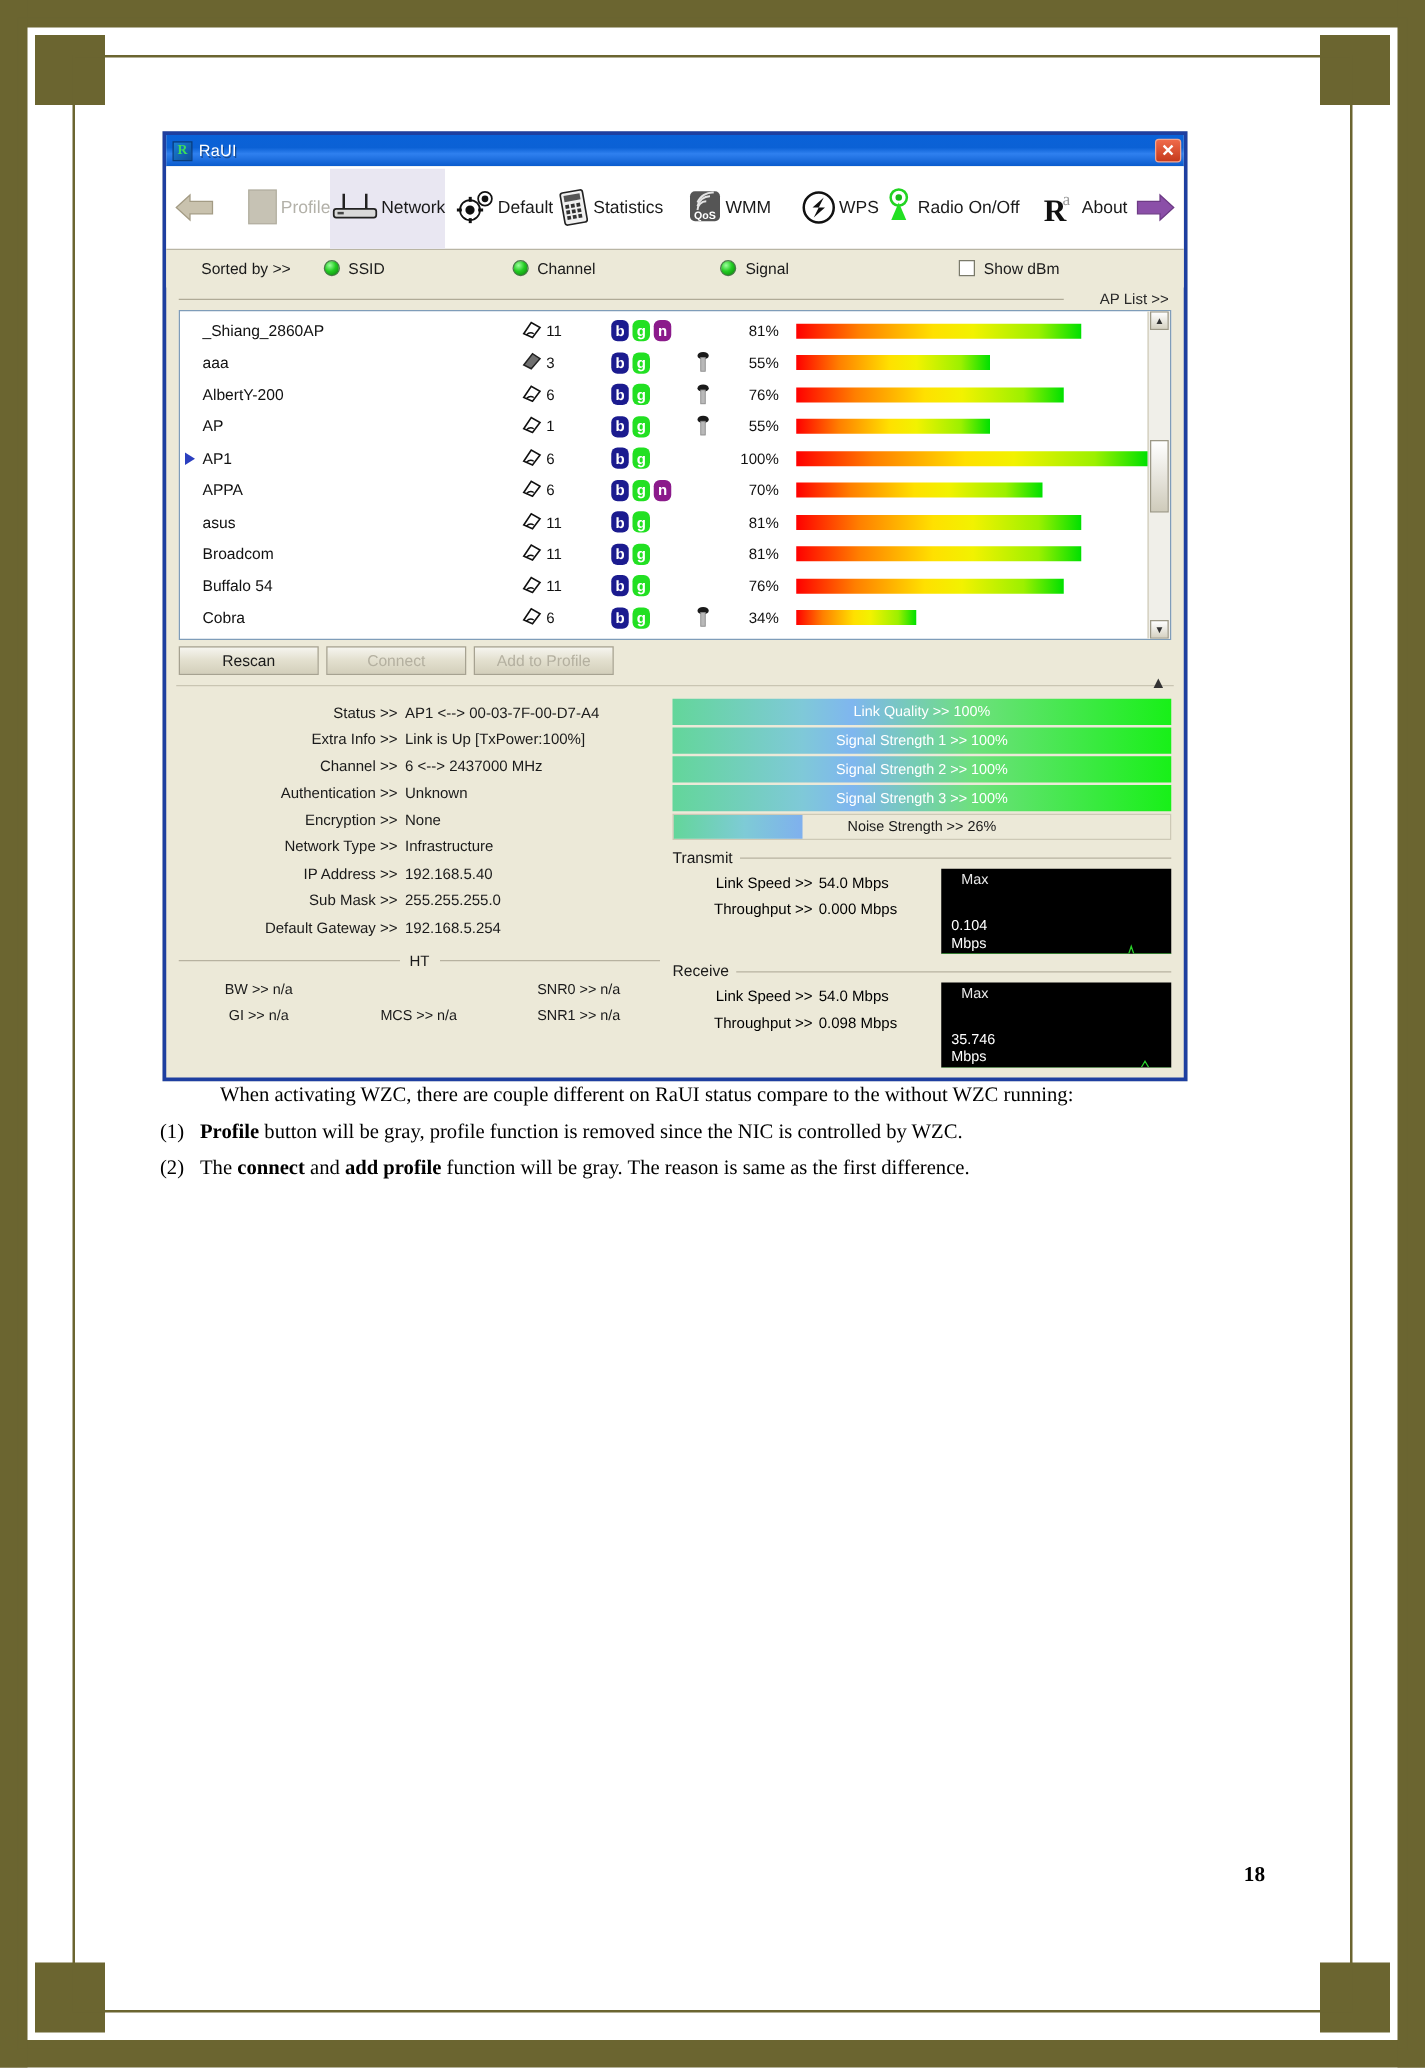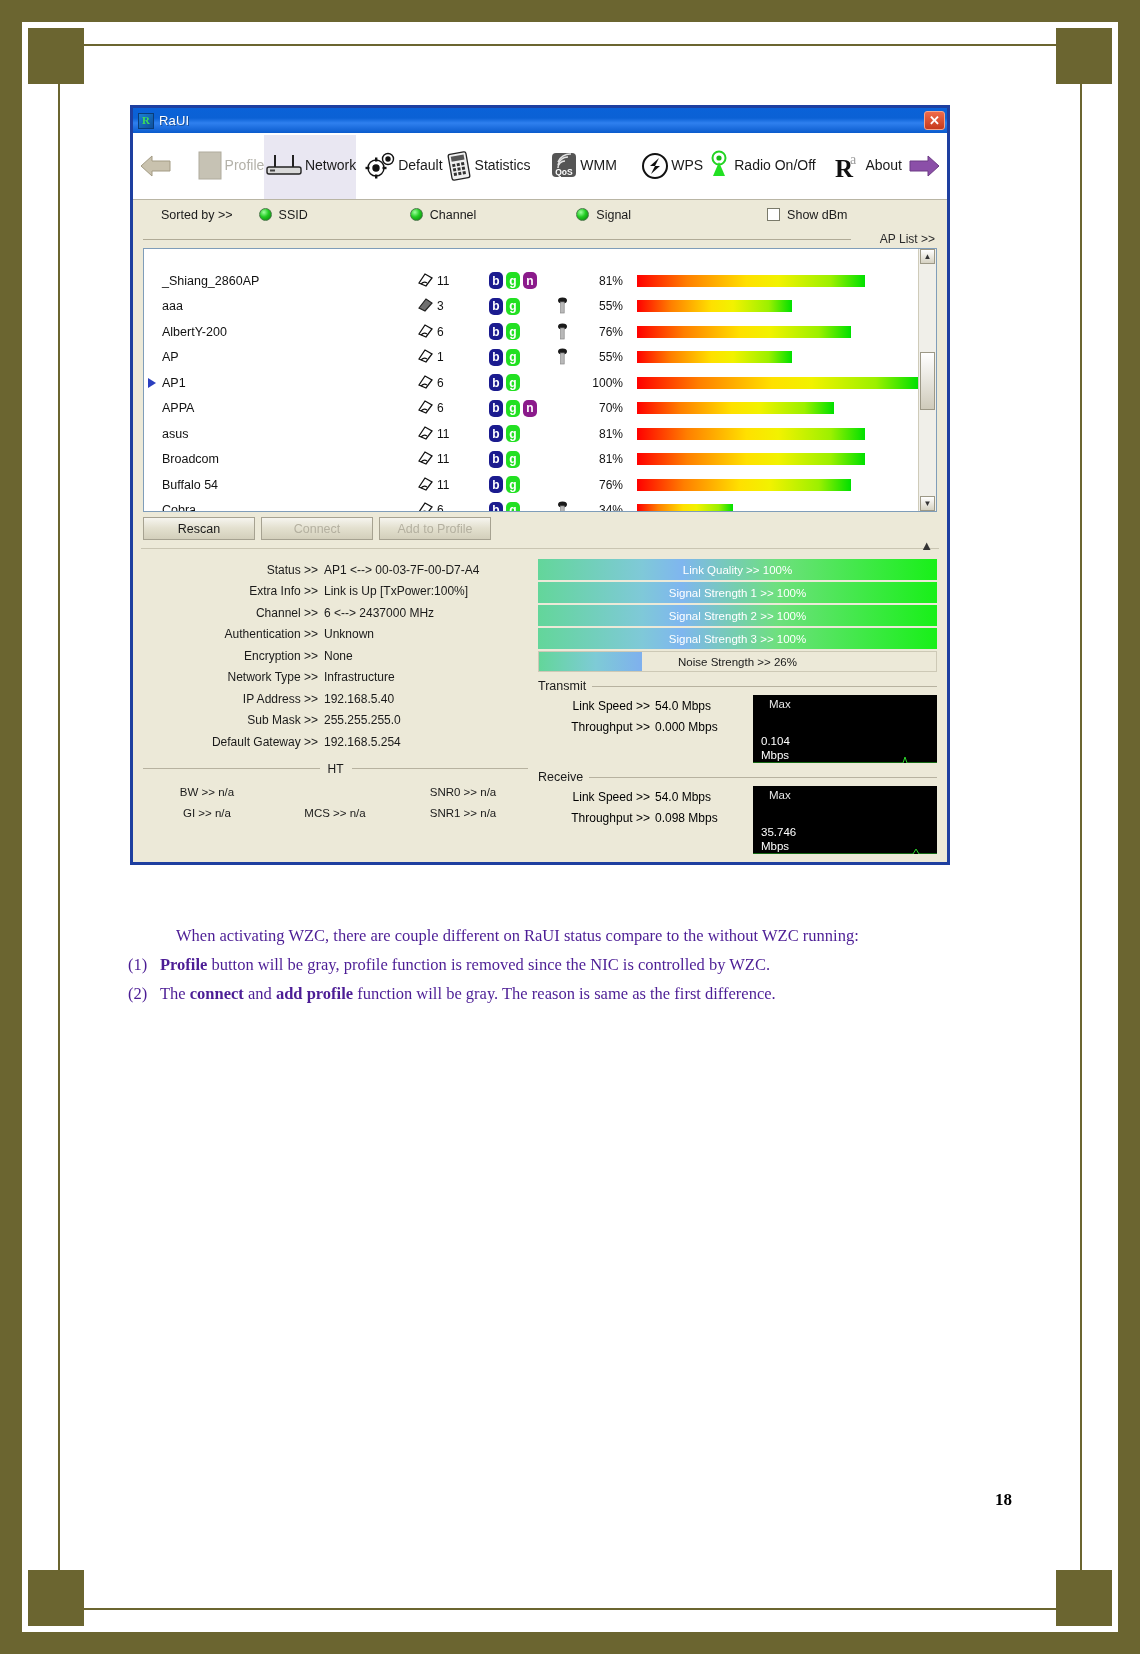--- a/index.html
+++ b/index.html
@@ -87,21 +87,21 @@
     display:flex;align-items:center;justify-content:flex-end;height:18px;
     font-size:12px;color:#2a2a2a;position:relative;
   }
   .aplist-legend .ln{position:absolute;left:0;right:86px;top:9px;height:1px;background:#b0ab97;}
   .aplist-legend span{position:relative;padding-right:2px;background:#ece9d8;}
 
   .listbox{
     border:1px solid #7f9db9;background:#fff;height:262px;position:relative;overflow:hidden;
     display:flex;
   }
-  .rows{flex:1;padding-top:19px;}
+  .rows{flex:1;padding-top:3px;}
   .row{
     height:25.5px;display:flex;align-items:center;font-size:12.5px;color:#111;
     position:relative;
   }
   .cur{width:16px;display:flex;align-items:center;justify-content:center;}
   .ssid{width:255px;padding-left:2px;white-space:nowrap;overflow:hidden;}
   .chcell{width:72px;display:flex;align-items:center;gap:3px;}
   .chnum{font-size:12px;}
   .badges{width:60px;display:flex;align-items:center;gap:3px;}
   .bg{
@@ -174,22 +174,22 @@
   .graphbox{
     flex:1;height:68px;background:#000;color:#fff;position:relative;
     font-size:11.5px;padding:3px 0 0 8px;box-sizing:border-box;overflow:hidden;
   }
   .graphbox .mx{color:#e8e8e8;padding-left:8px;}
   .graphbox .val{position:absolute;left:8px;bottom:16px;}
   .graphbox .unit{position:absolute;left:8px;bottom:2px;}
   .graphbox .spark{position:absolute;left:0;right:0;bottom:0;height:10px;}
 
   
-  .doc{position:absolute;left:128px;top:924px;width:824px;
-    font-family:"Liberation Serif", serif;font-size:16.5px;color:#4c1d95;line-height:1.44;}
+  .doc{position:absolute;left:128px;top:864px;width:824px;
+    font-family:"Liberation Serif", serif;font-size:16.5px;color:#000000;line-height:1.44;}
   .p1{text-align:justify;text-indent:48px;}
   .li{display:flex;margin-top:5px;}
   .li .num{width:32px;flex:none;}
   .li .txt{flex:1;text-align:justify;}
   .pnum{position:absolute;right:128px;top:1490px;font-family:"Liberation Serif", serif;
     font-size:17px;font-weight:bold;color:#000;}
 </style>
 </head>
 <body>
 

